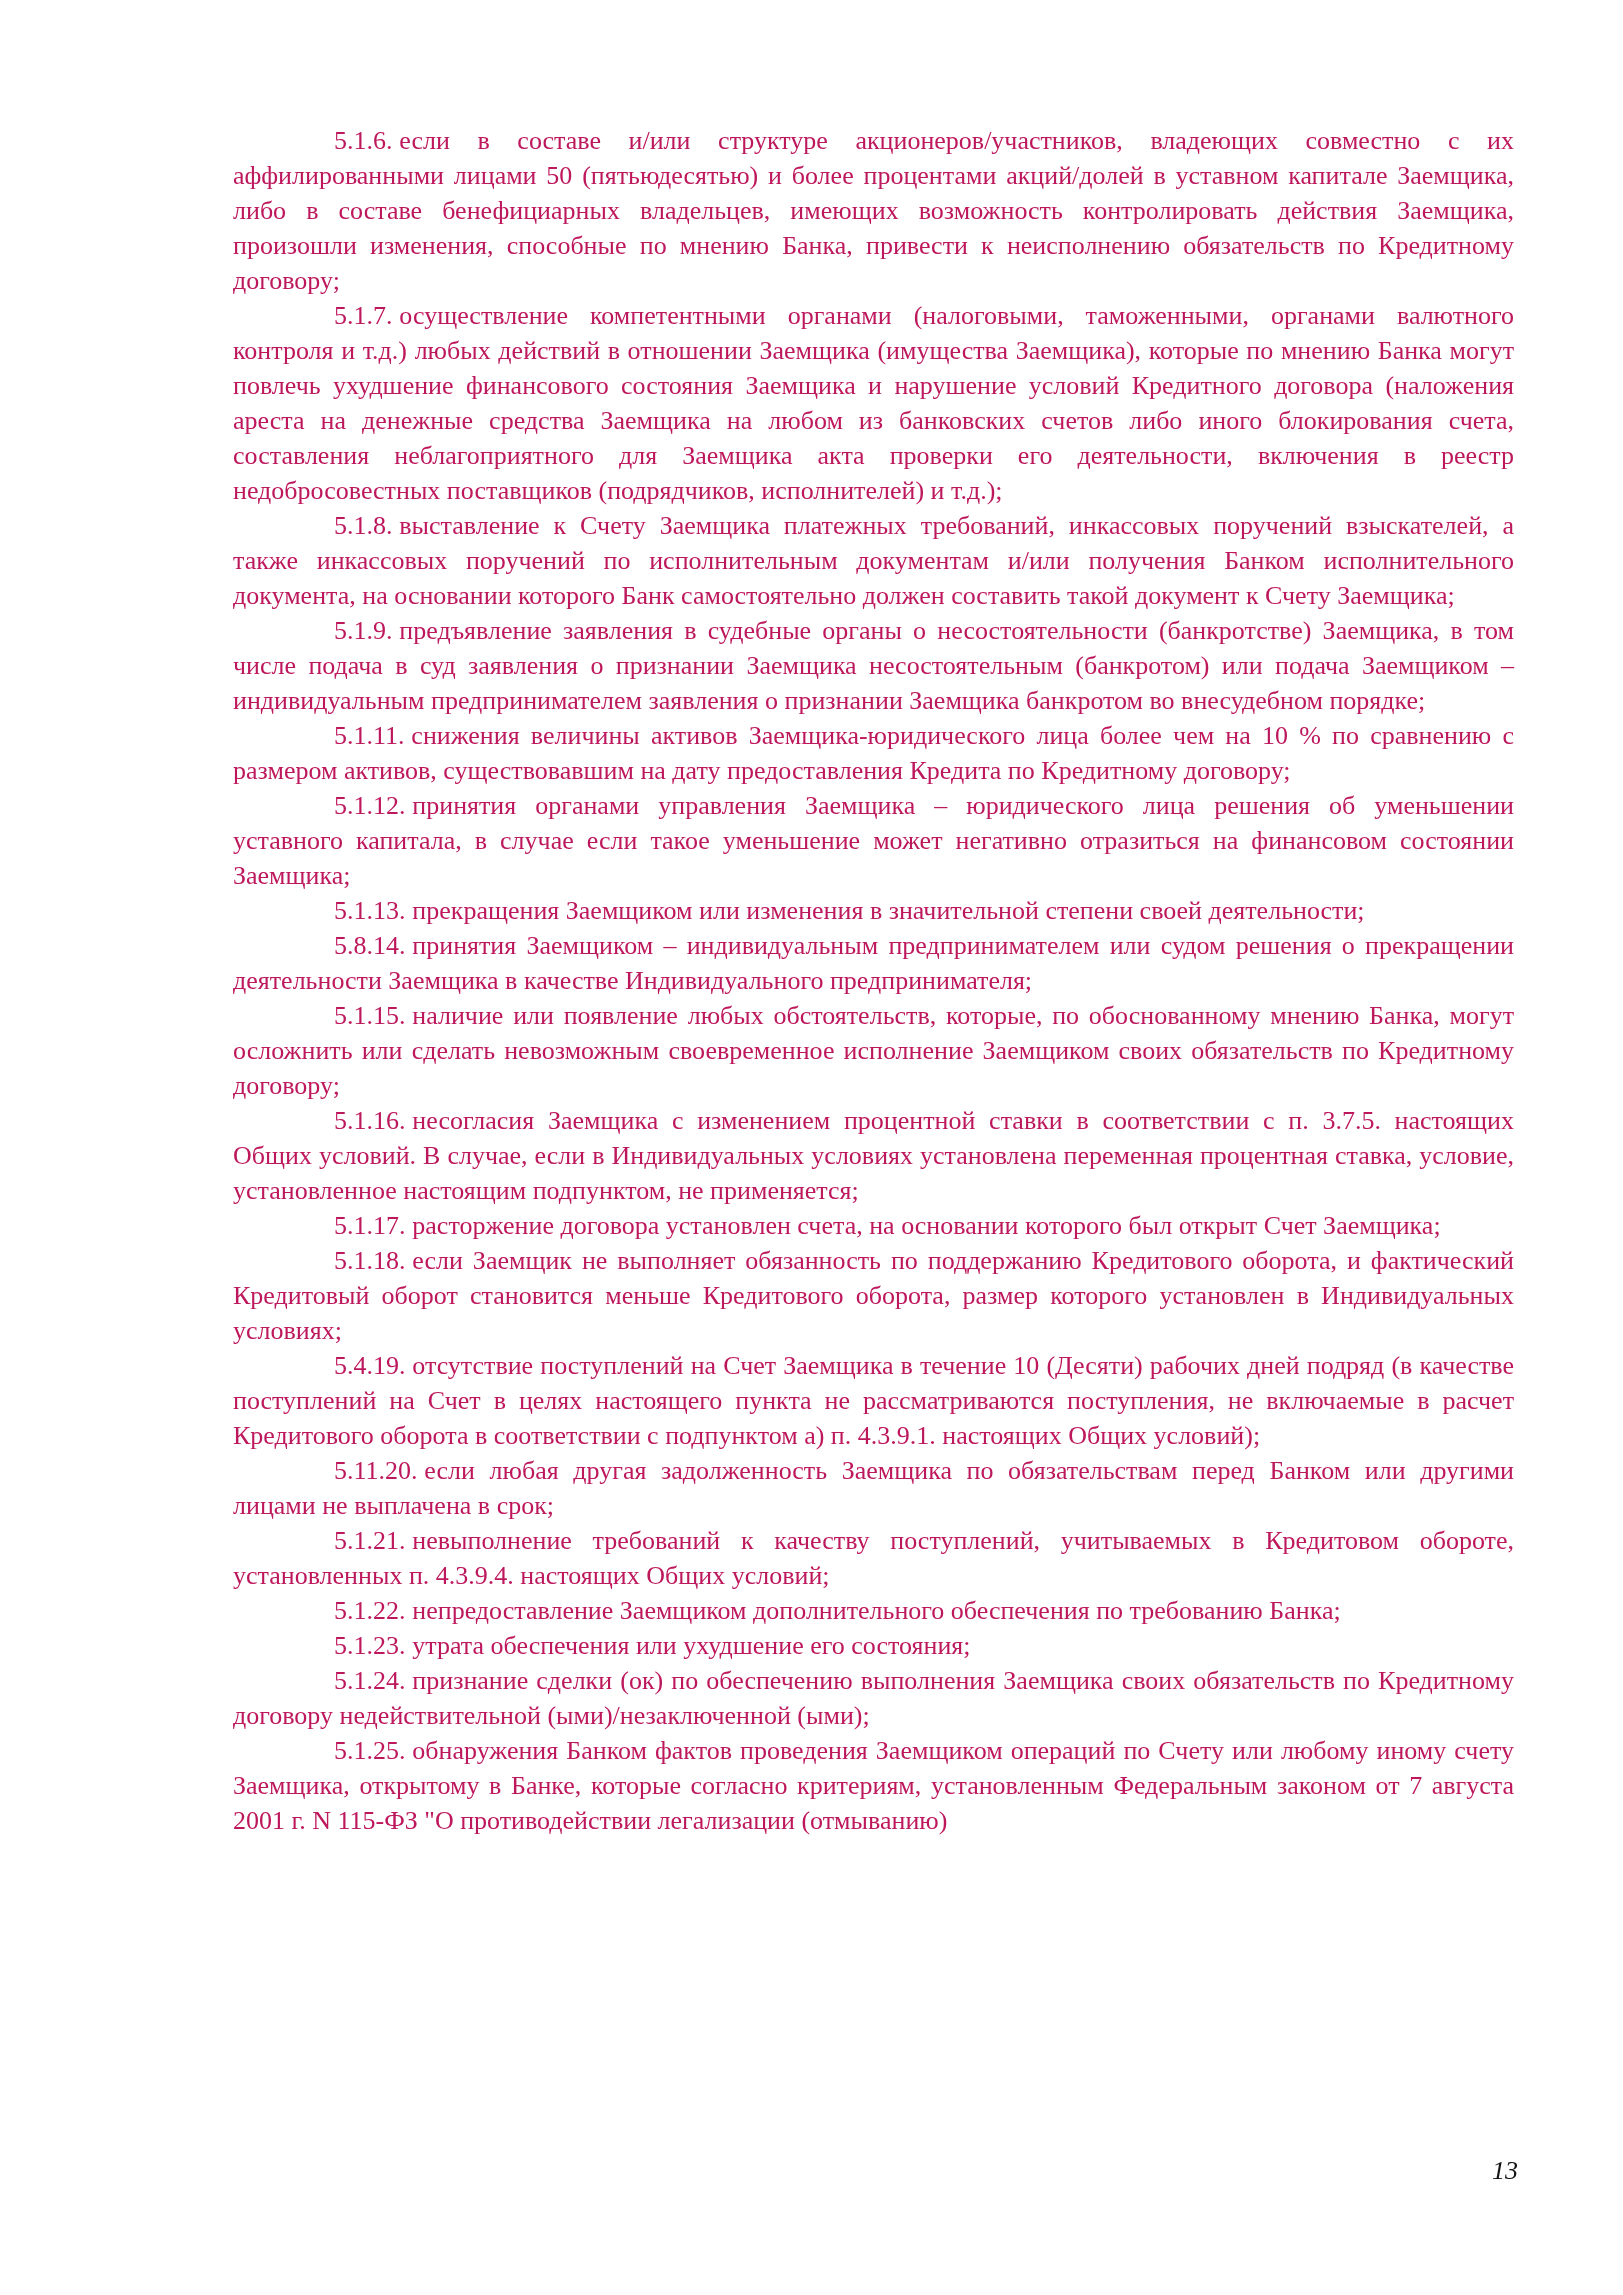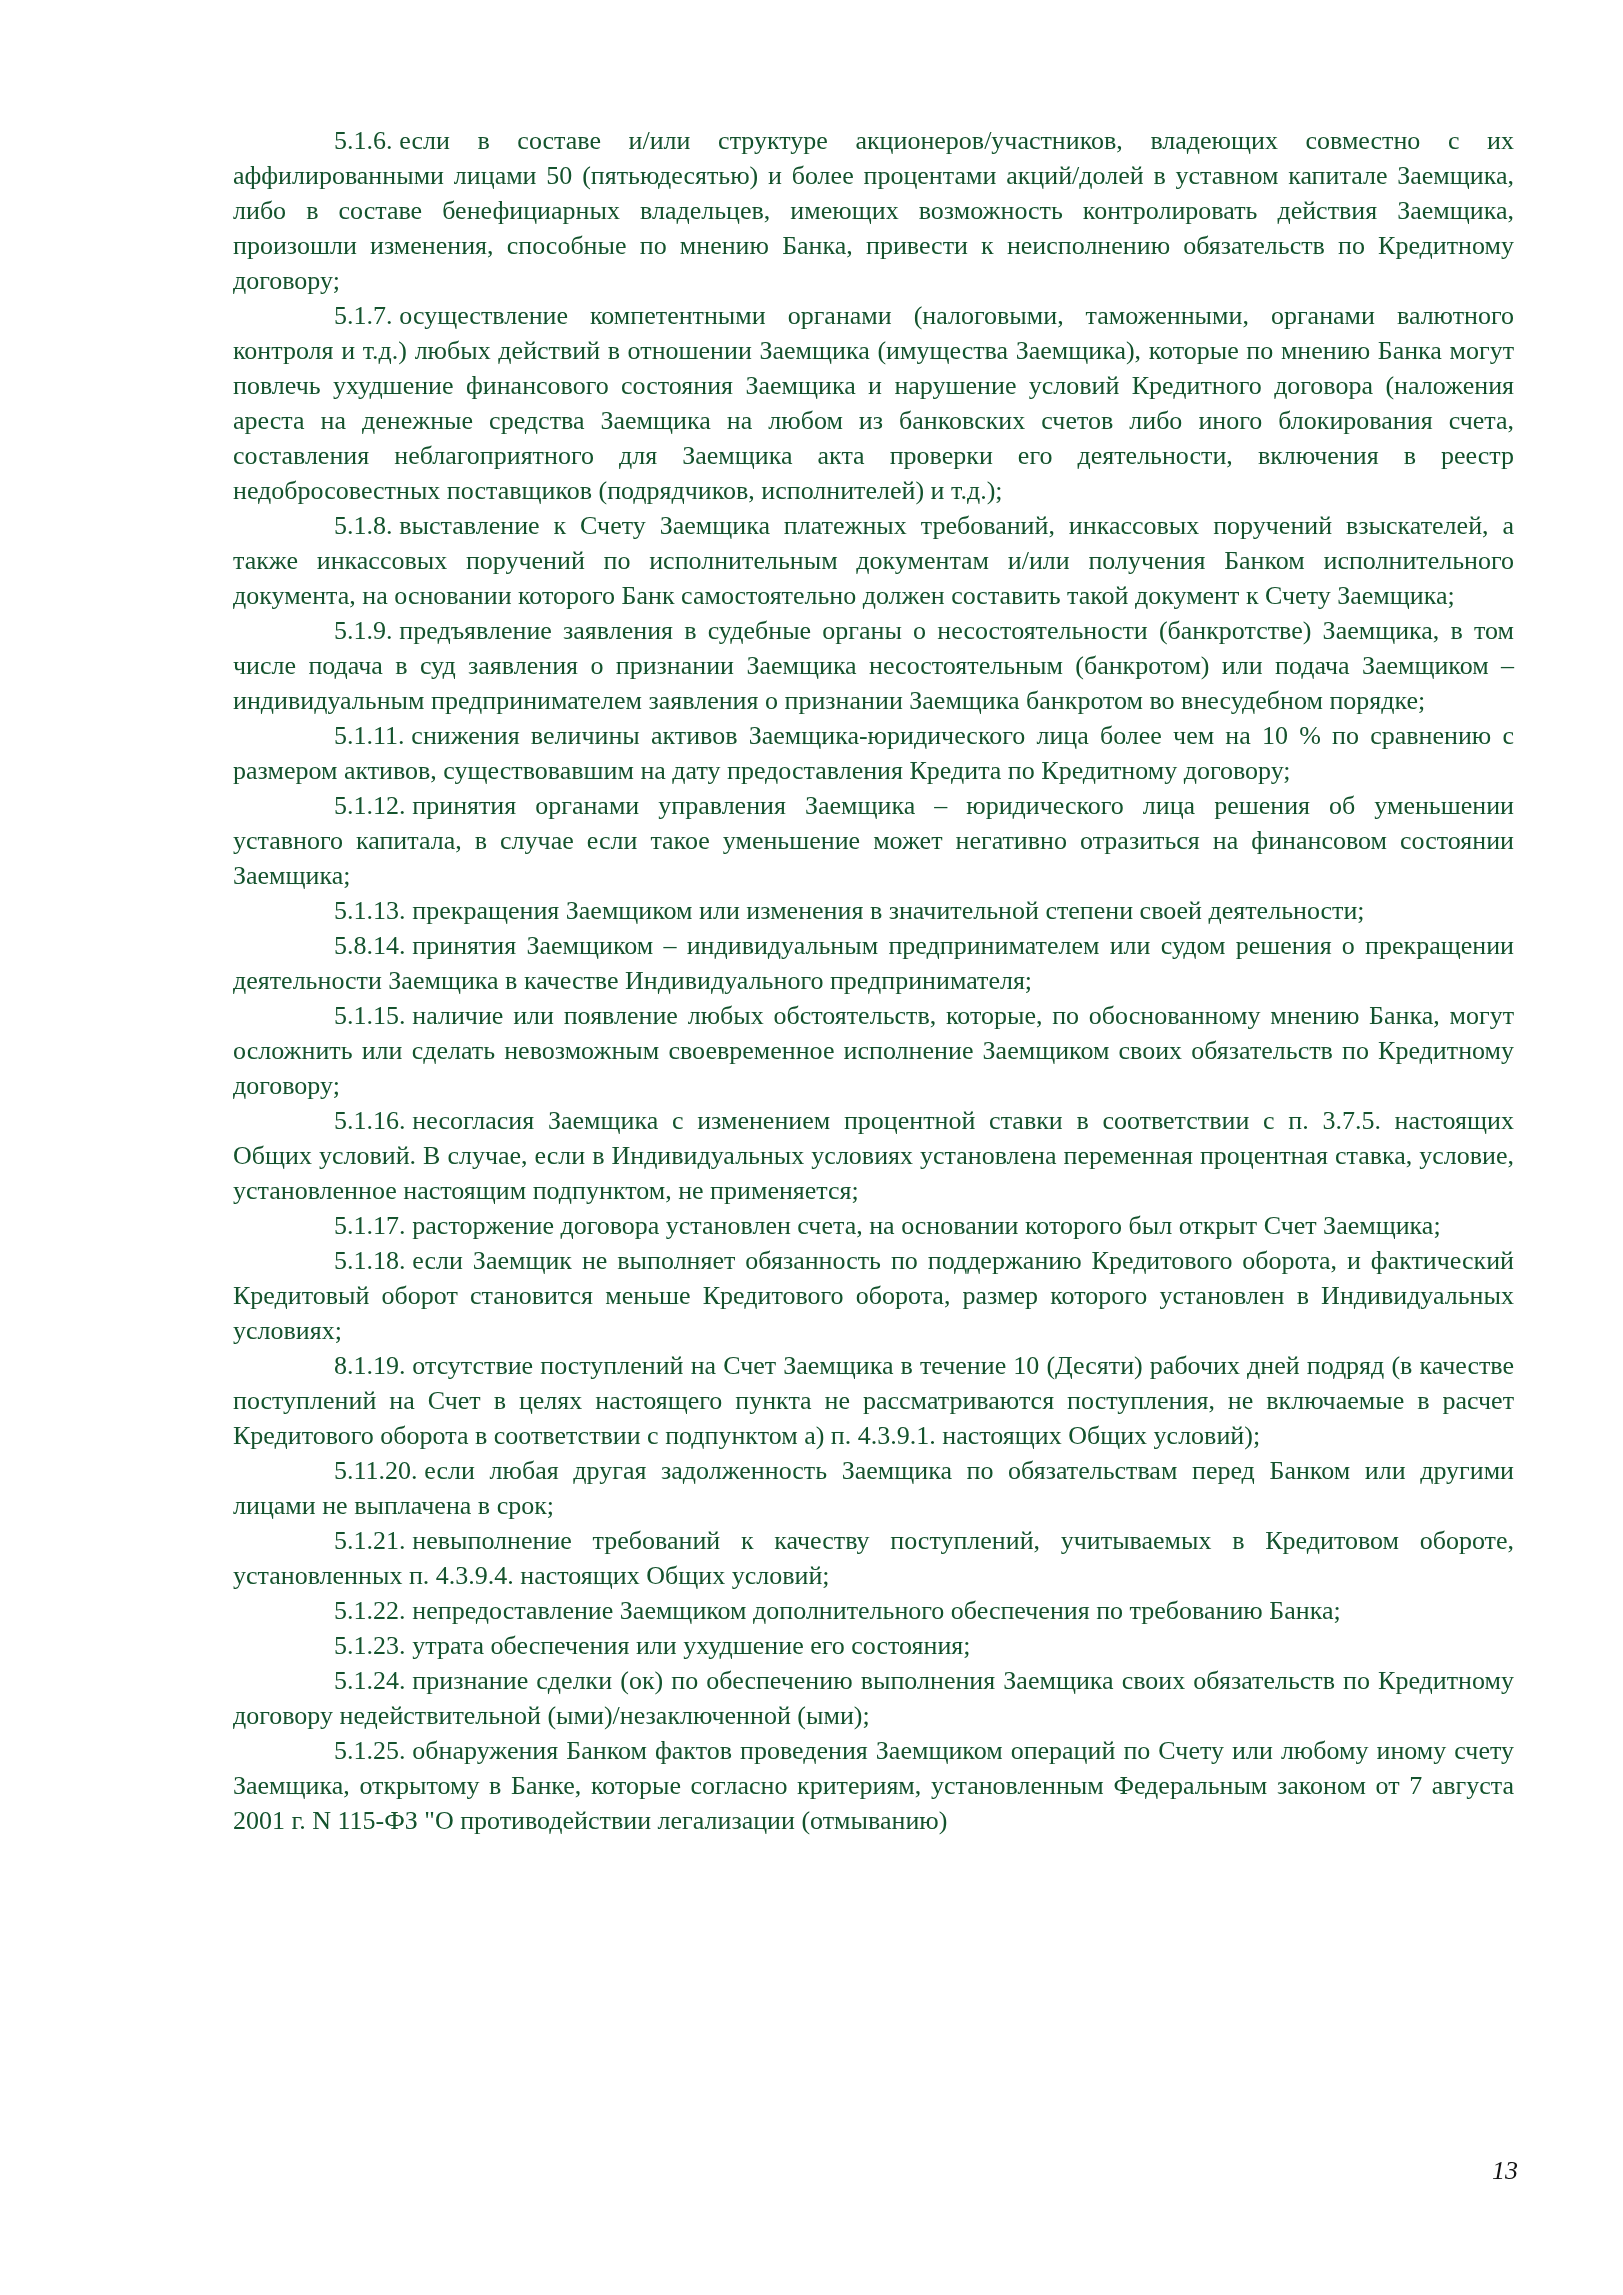--- a/index.html
+++ b/index.html
@@ -14,21 +14,21 @@
       overflow: hidden;
     }
     .page {
       position: absolute;
       left: 233px;
       top: 123px;
       width: 1281px;
       font-family: "Liberation Serif", "DejaVu Serif", serif;
       font-size: 26px;
       line-height: 35px;
-      color: #14532d;
+      color: #be185d;
     }
     .para {
       margin: 0;
       text-align: justify;
       text-indent: 101px;
       hyphens: none;
     }
     .para .num {
       margin-right: 6.8px;
     }
@@ -53,21 +53,21 @@
   <p class="para"><span class="num">5.1.8.</span><span>выставление к Счету Заемщика платежных требований, инкассовых поручений взыскателей, а также инкассовых поручений по исполнительным документам и/или получения Банком исполнительного документа, на основании которого Банк самостоятельно должен составить такой документ к Счету Заемщика;</span></p>
   <p class="para"><span class="num">5.1.9.</span><span>предъявление заявления в судебные органы о несостоятельности (банкротстве) Заемщика, в том числе подача в суд заявления о признании Заемщика несостоятельным (банкротом) или подача Заемщиком – индивидуальным предпринимателем заявления о признании Заемщика банкротом во внесудебном порядке;</span></p>
   <p class="para"><span class="num">5.1.11.</span><span>снижения величины активов Заемщика-юридического лица более чем на 10 % по сравнению с размером активов, существовавшим на дату предоставления Кредита по Кредитному договору;</span></p>
   <p class="para"><span class="num">5.1.12.</span><span>принятия органами управления Заемщика – юридического лица решения об уменьшении уставного капитала, в случае если такое уменьшение может негативно отразиться на финансовом состоянии Заемщика;</span></p>
   <p class="para"><span class="num">5.1.13.</span><span>прекращения Заемщиком или изменения в значительной степени своей деятельности;</span></p>
   <p class="para"><span class="num">5.8.14.</span><span>принятия Заемщиком – индивидуальным предпринимателем или судом решения о прекращении деятельности Заемщика в качестве Индивидуального предпринимателя;</span></p>
   <p class="para"><span class="num">5.1.15.</span><span>наличие или появление любых обстоятельств, которые, по обоснованному мнению Банка, могут осложнить или сделать невозможным своевременное исполнение Заемщиком своих обязательств по Кредитному договору;</span></p>
   <p class="para"><span class="num">5.1.16.</span><span>несогласия Заемщика с изменением процентной ставки в соответствии с п. 3.7.5. настоящих Общих условий. В случае, если в Индивидуальных условиях установлена переменная процентная ставка, условие, установленное настоящим подпунктом, не применяется;</span></p>
   <p class="para"><span class="num">5.1.17.</span><span>расторжение договора установлен счета, на основании которого был открыт Счет Заемщика;</span></p>
   <p class="para"><span class="num">5.1.18.</span><span>если Заемщик не выполняет обязанность по поддержанию Кредитового оборота, и фактический Кредитовый оборот становится меньше Кредитового оборота, размер которого установлен в Индивидуальных условиях;</span></p>
-  <p class="para"><span class="num">8.1.19.</span><span>отсутствие поступлений на Счет Заемщика в течение 10 (Десяти) рабочих дней подряд (в качестве поступлений на Счет в целях настоящего пункта не рассматриваются поступления, не включаемые в расчет Кредитового оборота в соответствии с подпунктом а) п. 4.3.9.1. настоящих Общих условий);</span></p>
+  <p class="para"><span class="num">5.4.19.</span><span>отсутствие поступлений на Счет Заемщика в течение 10 (Десяти) рабочих дней подряд (в качестве поступлений на Счет в целях настоящего пункта не рассматриваются поступления, не включаемые в расчет Кредитового оборота в соответствии с подпунктом а) п. 4.3.9.1. настоящих Общих условий);</span></p>
   <p class="para"><span class="num">5.11.20.</span><span>если любая другая задолженность Заемщика по обязательствам перед Банком или другими лицами не выплачена в срок;</span></p>
   <p class="para"><span class="num">5.1.21.</span><span>невыполнение требований к качеству поступлений, учитываемых в Кредитовом обороте, установленных п. 4.3.9.4. настоящих Общих условий;</span></p>
   <p class="para"><span class="num">5.1.22.</span><span>непредоставление Заемщиком дополнительного обеспечения по требованию Банка;</span></p>
   <p class="para"><span class="num">5.1.23.</span><span>утрата обеспечения или ухудшение его состояния;</span></p>
   <p class="para"><span class="num">5.1.24.</span><span>признание сделки (ок) по обеспечению выполнения Заемщика своих обязательств по Кредитному договору недействительной (ыми)/незаключенной (ыми);</span></p>
   <p class="para"><span class="num">5.1.25.</span><span>обнаружения Банком фактов проведения Заемщиком операций по Счету или любому иному счету Заемщика, открытому в Банке, которые согласно критериям, установленным Федеральным законом от 7 августа 2001 г. N 115-ФЗ "О противодействии легализации (отмыванию)</span></p>
 </div>
 
 <div class="page-number">13</div>
 

